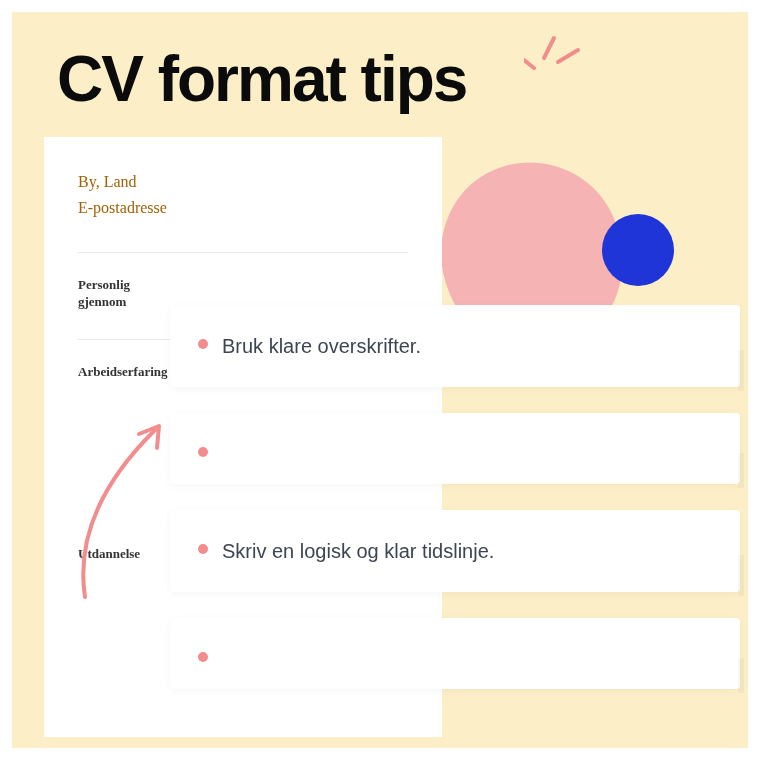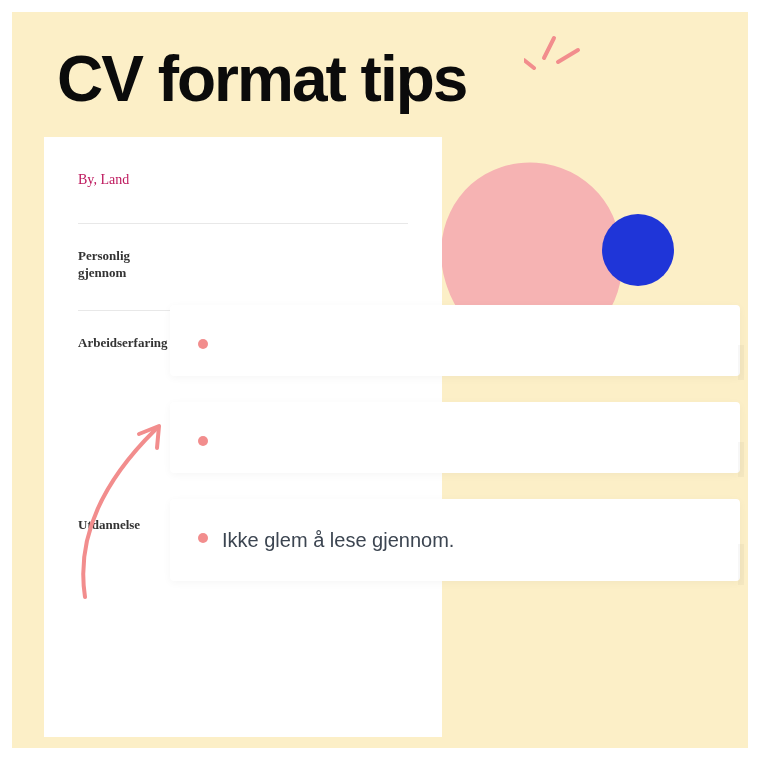--- a/index.html
+++ b/index.html
@@ -51,21 +51,21 @@
     position: absolute;
     top: 125px; left: 32px;
     width: 398px; height: 600px;
     background: #fff;
     padding: 30px 34px;
     font-family: Georgia, "Times New Roman", serif;
     color: #333;
   }
   .cv-header { display: flex; }
   .cv-left { width: 52%; }
-  .cv-right { width: 48%; font-size: 14px; line-height: 1.6; color: #be185d; padding-top: 2px;}
+  .cv-right { width: 48%; font-size: 16px; line-height: 1.6; color: #a16207; padding-top: 2px;}
   .cv-name { font-size: 16px; font-weight: 700; color: #222; margin-top: 22px;}
   .cv-role { font-size: 14px; color: #888; margin-top: 6px; }
   .cv-divider {
     border: none;
     border-top: 1px solid #e8e8e8;
     margin-top: 32px;
   }
   .cv-section {
     font-size: 13px;
     font-weight: 700;
@@ -134,43 +134,48 @@
       <line x1="10" y1="42" x2="0" y2="34"></line>
       <line x1="20" y1="32" x2="30" y2="12"></line>
       <line x1="34" y1="36" x2="54" y2="24"></line>
     </g>
   </svg>
 
   <div class="cv-card">
     <div class="cv-header">
       <div class="cv-right">
         <div>By, Land</div>
+        <div>E-postadresse</div>
       </div>
     </div>
     <hr class="cv-divider">
     <div class="cv-section">
       <span>Personlig</span><br>
       <span>gjennom</span>
     </div>
     <hr class="cv-divider" style="margin-top:28px">
     <div class="cv-section">Arbeidserfaring</div>
     <div class="cv-section" style="margin-top:165px">Utdannelse</div>
   </div>
 
   <svg class="arrow" viewBox="0 0 110 180">
     <path d="M 18 175 Q 5 90 88 8" stroke="#f28d8d" stroke-width="4" fill="none" stroke-linecap="round"></path>
     <path d="M 72 12 L 92 4 L 90 26" stroke="#f28d8d" stroke-width="4" fill="none" stroke-linecap="round" stroke-linejoin="round"></path>
   </svg>
 
   <div class="tips">
     <div class="tip">
       <span class="dot"></span>
+      <span class="tip-text">Bruk klare overskrifter.</span>
     </div>
     <div class="tip">
       <span class="dot"></span>
     </div>
     <div class="tip">
       <span class="dot"></span>
-      <span class="tip-text">Ikke glem å lese gjennom.</span>
+      <span class="tip-text">Skriv en logisk og klar tidslinje.</span>
+    </div>
+    <div class="tip">
+      <span class="dot"></span>
     </div>
   </div>
 
 </div>
 
 </body></html>

